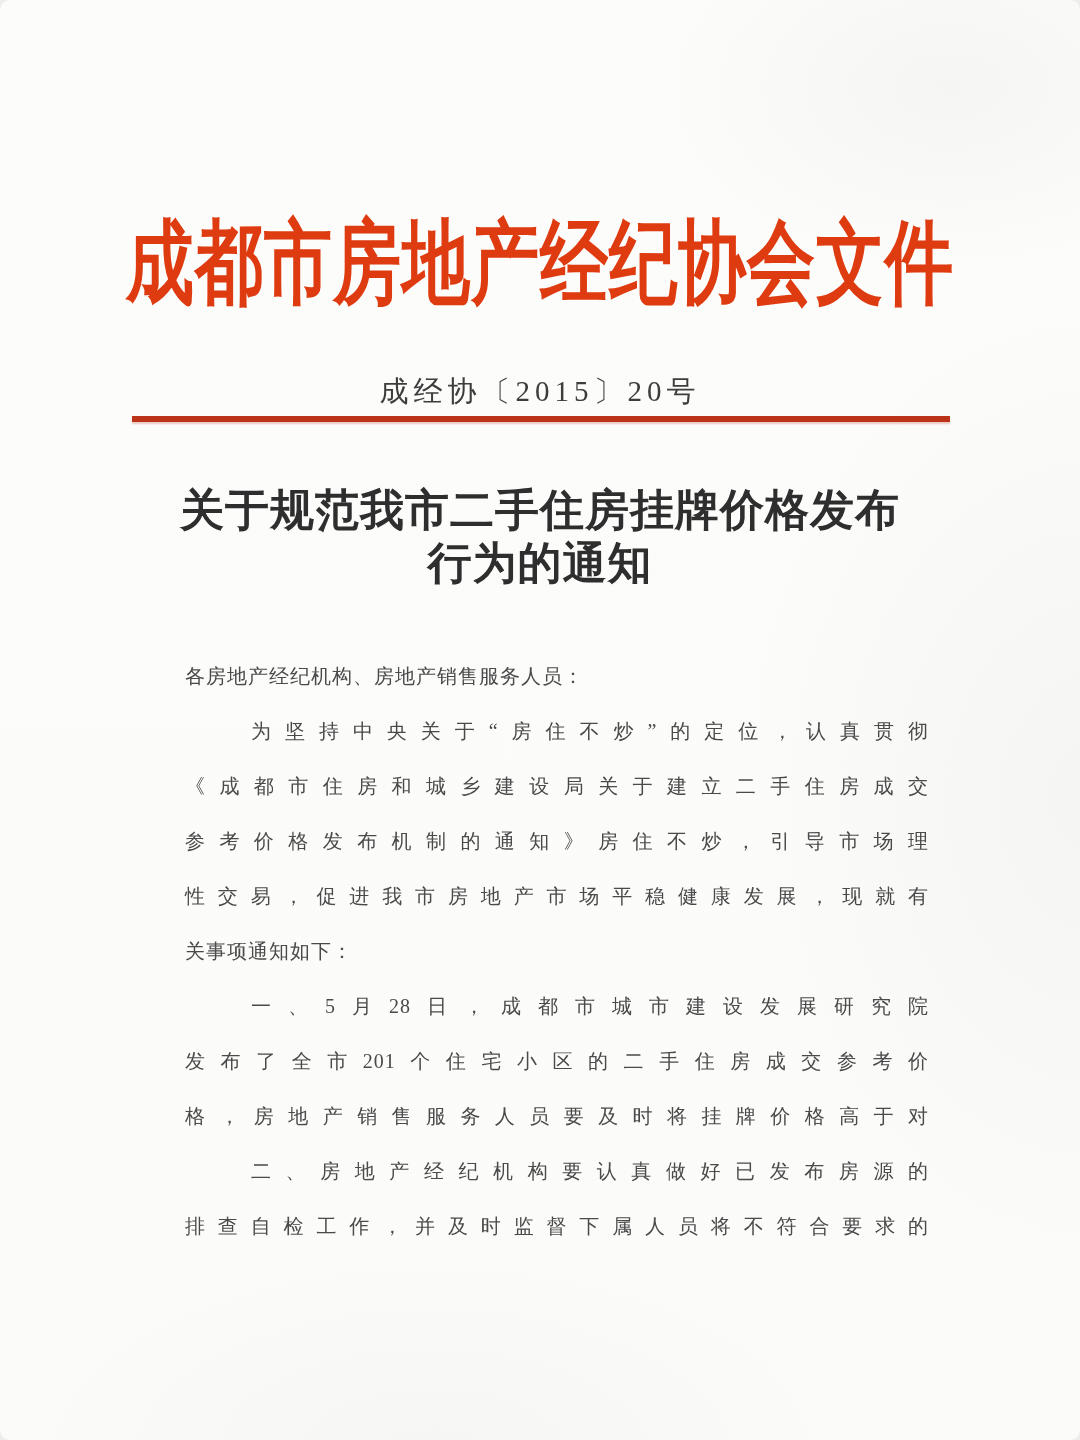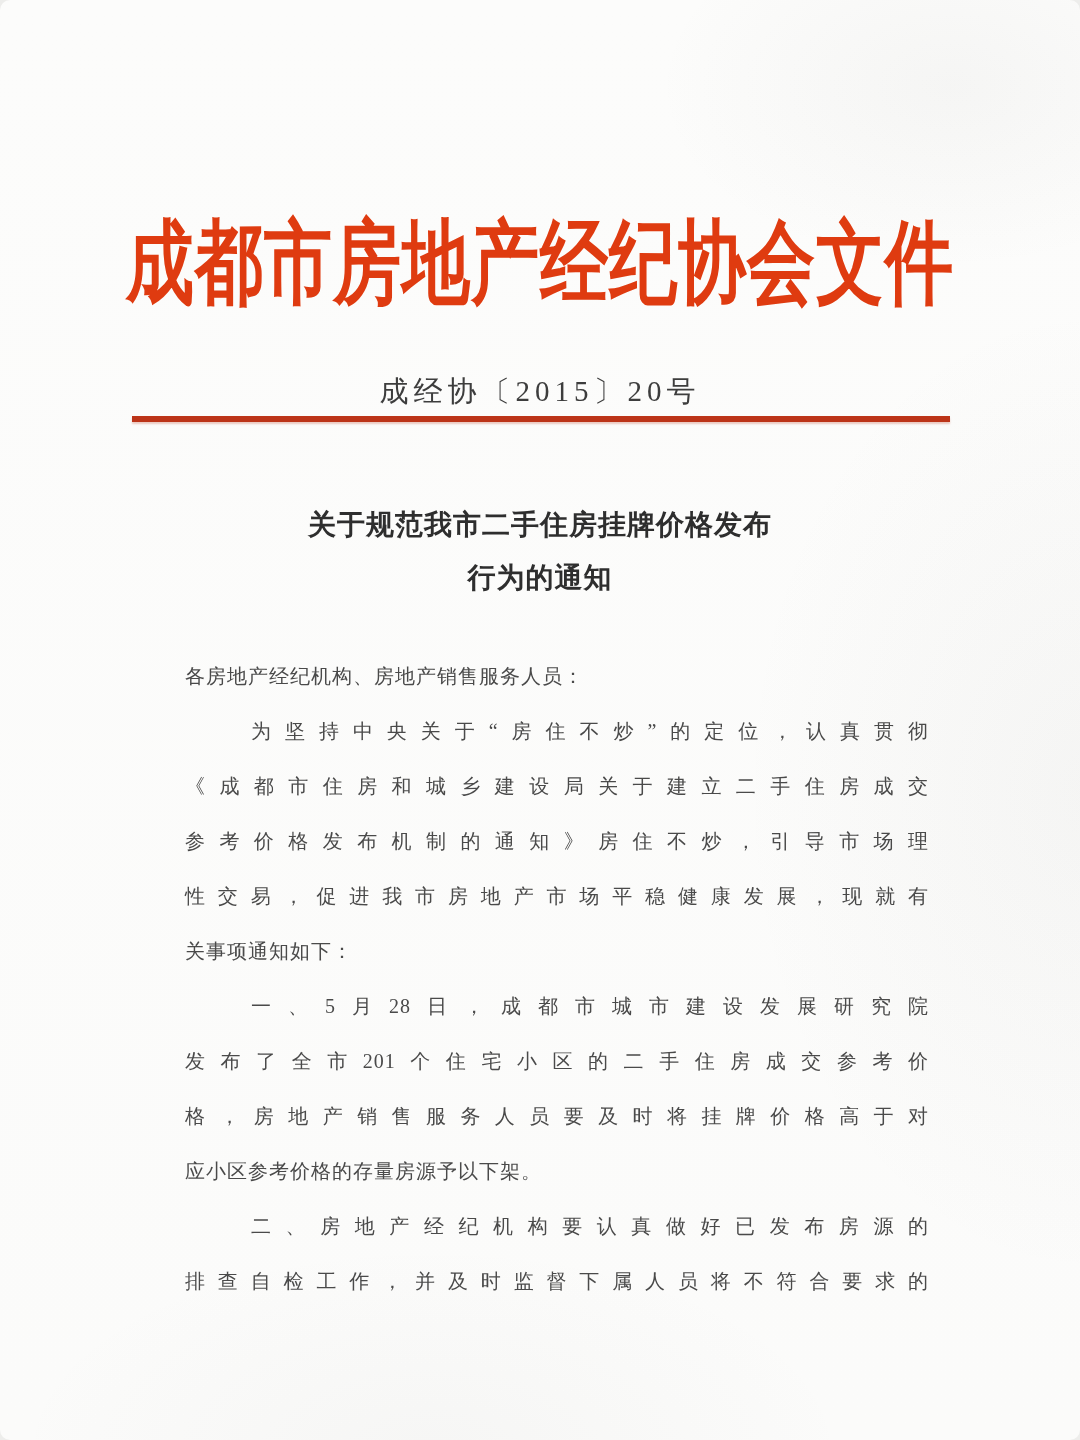--- a/index.html
+++ b/index.html
@@ -48,26 +48,26 @@
     position: absolute;
     top: 416px;
     left: 132px;
     width: 818px;
     height: 6px;
     background: var(--rule-red, #bc3418);
     box-shadow: 0 2px 2px rgba(188, 52, 24, 0.25);
   }
   .doc-title {
     position: absolute;
-    top: 498px;
+    top: 484px;
     left: 0;
     width: 100%;
     text-align: center;
     font-weight: bold;
-    font-size: 28px;
+    font-size: 44px;
     line-height: 53px;
     letter-spacing: 1px;
     color: #2e2e2e;
   }
   .body-block {
     position: absolute;
     top: 649px;
     left: 185px;
     width: 744px;
     font-size: 20px;
@@ -106,18 +106,17 @@
   <div class="body-block">
     <div class="line">各房地产经纪机构、房地产销售服务人员：</div>
       <div class="line indent stretch">为坚持中央关于“房住不炒”的定位，认真贯彻</div>
       <div class="line stretch">《成都市住房和城乡建设局关于建立二手住房成交</div>
       <div class="line stretch">参考价格发布机制的通知》房住不炒，引导市场理</div>
       <div class="line stretch">性交易，促进我市房地产市场平稳健康发展，现就有</div>
       <div class="line">关事项通知如下：</div>
       <div class="line indent stretch">一、5月28日，成都市城市建设发展研究院</div>
       <div class="line stretch">发布了全市201个住宅小区的二手住房成交参考价</div>
       <div class="line stretch">格，房地产销售服务人员要及时将挂牌价格高于对</div>
-      <div class="line">应小区参考价格的存量房源予以下架。</div>
       <div class="line indent stretch">二、房地产经纪机构要认真做好已发布房源的</div>
       <div class="line stretch">排查自检工作，并及时监督下属人员将不符合要求的</div>
   </div>
 
 </div>
 
 </body></html>

